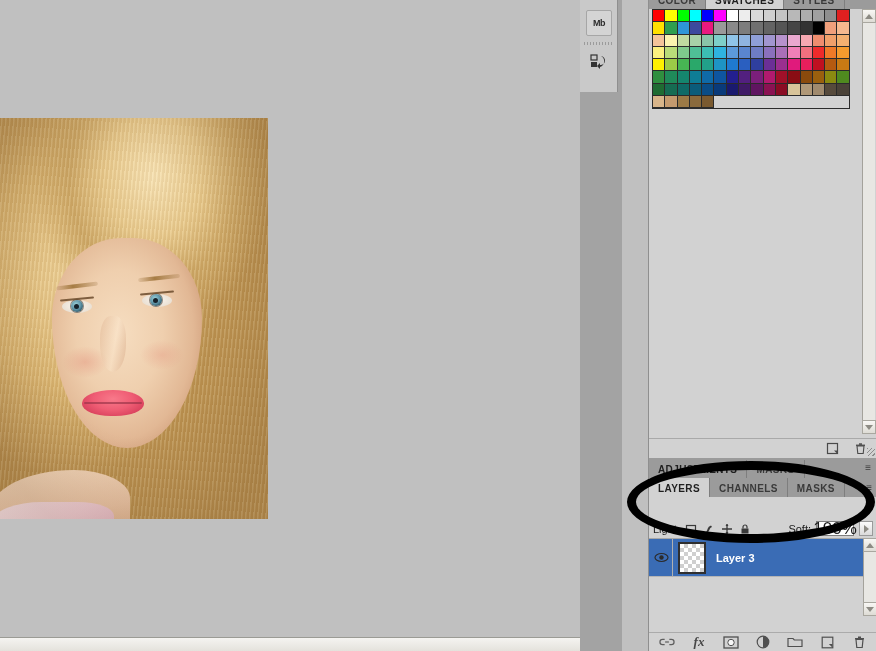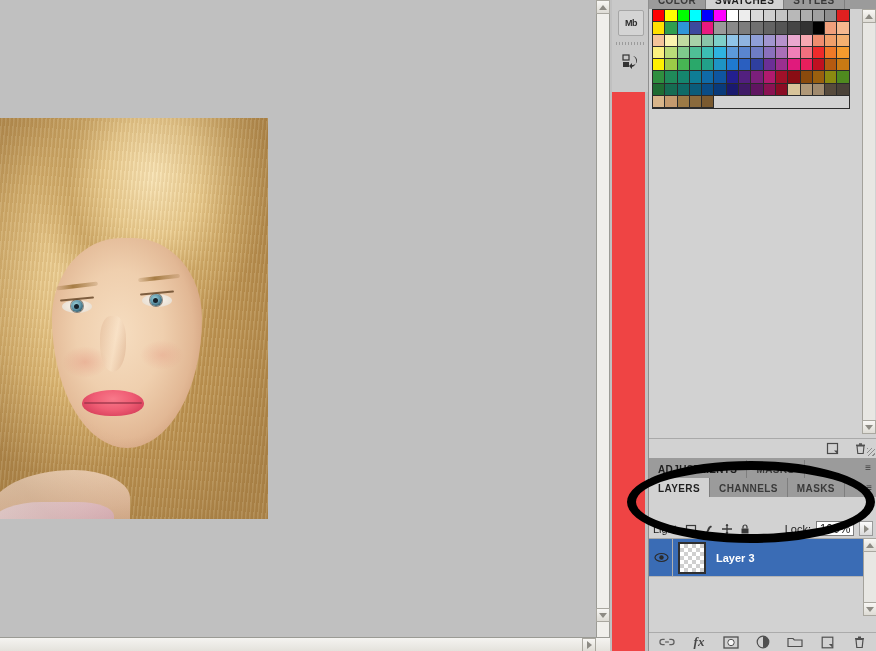--- a/index.html
+++ b/index.html
@@ -117,22 +117,22 @@
     border:1px solid #a9a79f;
     display:flex; align-items:center; justify-content:center;
   }
   .sb-arrow { width:0;height:0; }
   .up    { border-left:4px solid transparent; border-right:4px solid transparent; border-bottom:5px solid #8d8b84; }
   .down  { border-left:4px solid transparent; border-right:4px solid transparent; border-top:5px solid #8d8b84; }
   .right { border-top:4px solid transparent; border-bottom:4px solid transparent; border-left:5px solid #8d8b84; }
 
   
   #dock-strip {
-    position:absolute; left:612px; top:0; width:33px; height:651px;
-    background:#ef4444;
+    position:absolute; left:580px; top:0; width:42px; height:651px;
+    background:#a3a3a3;
   }
   #dock-icons {
     position:absolute; left:0; top:0; width:38px; height:92px;
     background:#c9c9c9; border-right:1px solid #8f8f8f;
   }
   .dock-icon {
     position:absolute; left:6px; width:26px; height:26px;
     display:flex; align-items:center; justify-content:center;
     background:#d4d4d4; border:1px solid #a6a6a6; border-radius:2px;
   }
@@ -231,21 +231,21 @@
     width:15px; height:16px; background: linear-gradient(180deg,#fbfbfb,#dadada);
     border:1px solid #9a9a9a; display:flex; align-items:center; justify-content:center;
   }
   #lock-row {
     position:absolute; left:0; top:41px; width:228px; height:19px;
     display:flex; align-items:center; padding:0 4px; gap:5px; font-size:11px;
   }
   .lock-ic { width:13px; height:13px; display:flex; align-items:center; justify-content:center; }
   #fill-field {
     width:38px; height:15px; background:#fff; border:1px solid #7d7d7d;
-    font-size:12px; display:flex; justify-content:center;
+    font-size:17px; display:flex; align-items:center; justify-content:center;
   }
   #fill-stepper { width:14px; height:15px; background: linear-gradient(180deg,#fbfbfb,#dadada); border:1px solid #9a9a9a; display:flex; align-items:center; justify-content:center; }
 
   #layer-list {
     position:absolute; left:0; top:60px; width:214px; height:78px;
     background:#d2d2d2; border-top:1px solid #a7a7a7;
   }
   .layer-row {
     position:relative; height:38px; display:flex; align-items:center;
     border-bottom:1px solid #b5b5b5; padding-left:2px;
@@ -550,21 +550,21 @@
           <path d="M6 1 L4.5 3 L7.5 3 Z M6 11 L4.5 9 L7.5 9 Z" fill="#3a3a3a"></path>
         </svg>
       </span>
       <span class="lock-ic">
         <svg width="12" height="12" viewBox="0 0 12 12" aria-hidden="true">
           <rect x="2.5" y="5.5" width="7" height="5" fill="#3a3a3a"></rect>
           <path d="M4 5.5 V4 a2 2 0 0 1 4 0 V5.5" fill="none" stroke="#3a3a3a" stroke-width="1.2"></path>
         </svg>
       </span>
       <span style="flex:1"></span>
-      <span>Lock:</span>
+      <span>Soft:</span>
       <div id="fill-field">
         <span>100%</span>
       </div>
       <div id="fill-stepper">
         <span class="sb-arrow right"></span>
       </div>
     </div>
 
     <div id="layer-list">
 

